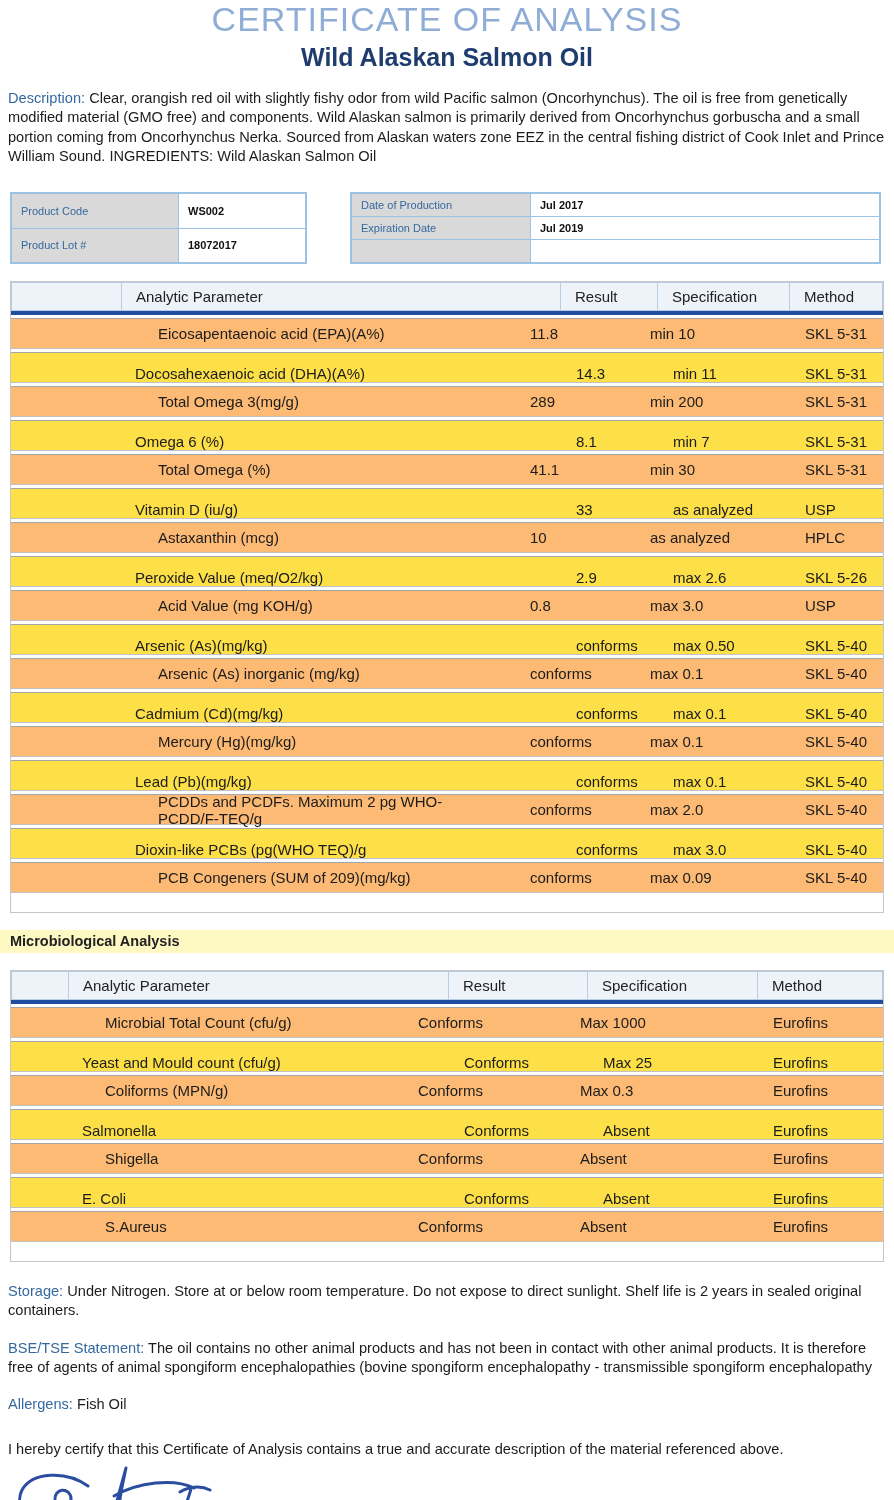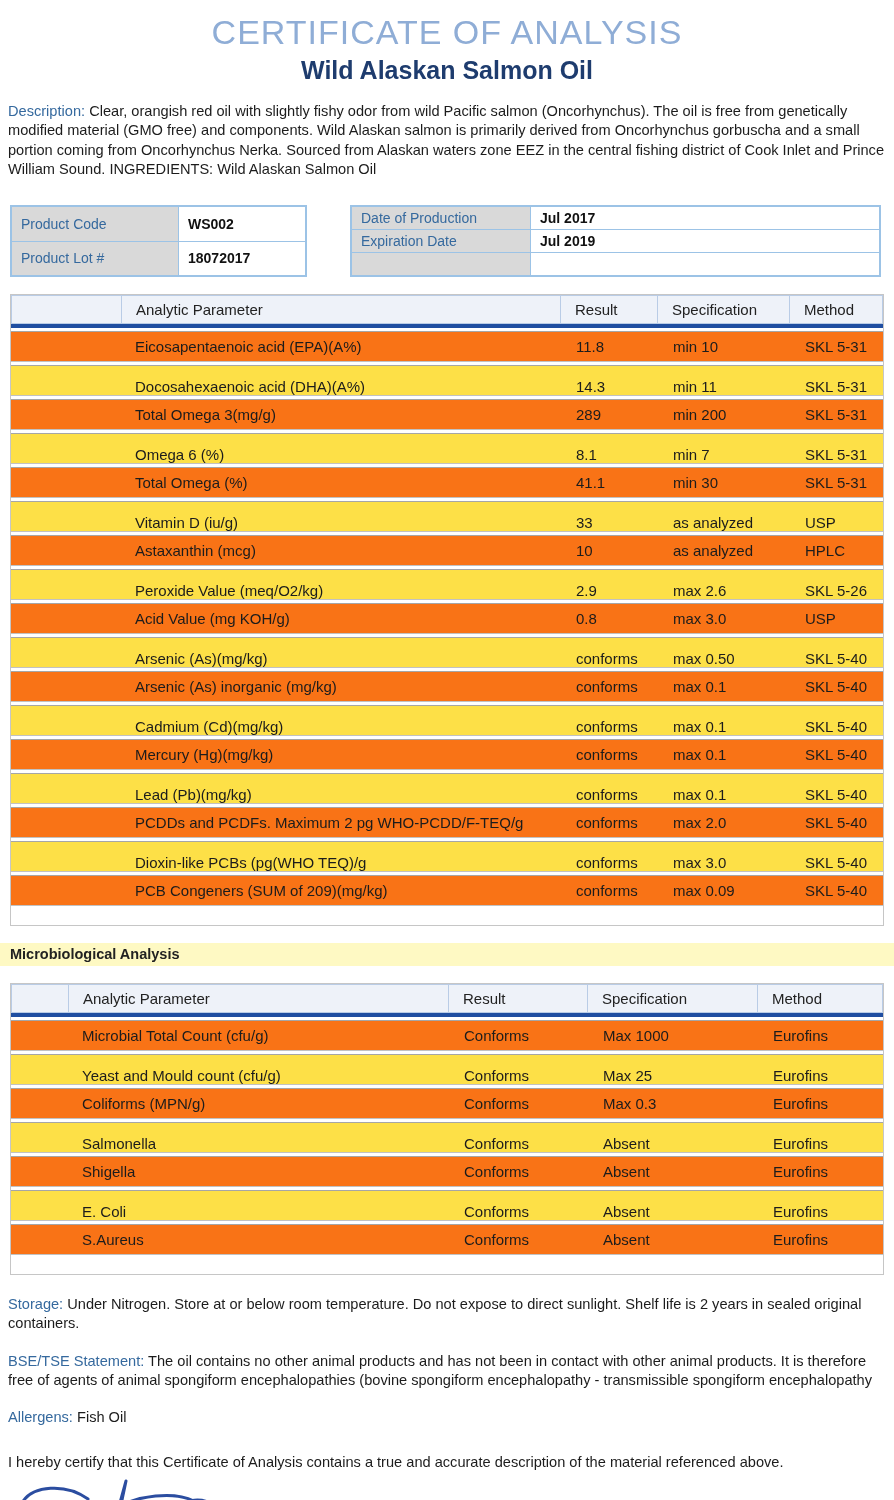--- a/index.html
+++ b/index.html
@@ -2,54 +2,54 @@
 <html><head>
 <meta charset="utf-8">
 <style>
   html,body { margin:0; padding:0; background:#ffffff; }
   .page {
     width:894px; height:1500px; background:#ffffff; position:relative;
     font-family:"Liberation Sans", sans-serif; color:#1c1c1c; overflow:hidden;
   }
   
   .title {
-    text-align:center; padding-top:13px; font-size:34px; letter-spacing:1px;
+    text-align:center; font-size:34px; letter-spacing:1px;
     color:#8fadd6; font-weight:400;
   }
   .subtitle {
     text-align:center; font-size:25px; color:#1e3c6e; font-weight:700; margin-top:4px;
   }
   
   .para { margin:0 8px; font-size:14.6px; line-height:1.32; color:#1c1c1c; }
   .desc { margin-top:17px; }
   .blue-label { color:#35699e; }
   
   .info-row { display:flex; margin:26px 10px 0 10px; }
-  .info-table { border-collapse:collapse; font-size:14px; }
+  .info-table { border-collapse:collapse; font-size:11px; }
   .info-table td { border:1px solid #9cc3e6; height:20px; padding:1px 9px; }
   .info-table { border:2px solid #9cc3e6; }
   .lbl { background:#d9d9d9; color:#35699e; }
   .val { background:#ffffff; font-weight:700; color:#111; }
   .t-left .lbl  { width:148px; }
   .t-left .val  { width:108px; }
   .t-right { margin-left:43px; }
   .t-right .lbl { width:160px; }
   .t-right .val { width:330px; }
   
   .data-wrap { margin:17px 10px 0 10px; border:1px solid #c6c6c6; padding-bottom:19px; background:#ffffff; }
   .thead { display:flex; align-items:center; height:29px; background:#eef2f9;
            border:1px solid #b9cce6; box-sizing:border-box; font-size:15px; color:#222; }
   .thead .hcell { border-right:1px solid #b9cce6; height:100%; display:flex; align-items:center;
                   padding-left:14px; box-sizing:border-box; }
   .thead .hcell:last-child { border-right:none; }
   .navy-bar { height:4px; background:#1f4ea1; }
   .trow { display:flex; align-items:center; height:29px; margin-top:3px;
           border-top:1px solid #a6a6a6; border-bottom:1px solid #c2c2c2;
           font-size:15px; color:#1c1c1c; }
-  .trow.odd  { background:#f97316; }
+  .trow.odd  { background:#fdba74;gap:23px; }
   .trow.even { background:#fde047;align-items:flex-end; }
   .trow > div { padding-left:14px; box-sizing:border-box; }
   
   .a-c0 { width:110px; flex:none; padding-left:0 !important; }
   .a-c1 { flex:1; }
   .a-c2 { width:97px;  flex:none; }
   .a-c3 { width:132px; flex:none; }
   .a-c4 { width:92px;  flex:none; }
   
   .m-c0 { width:57px;  flex:none; padding-left:0 !important; }

